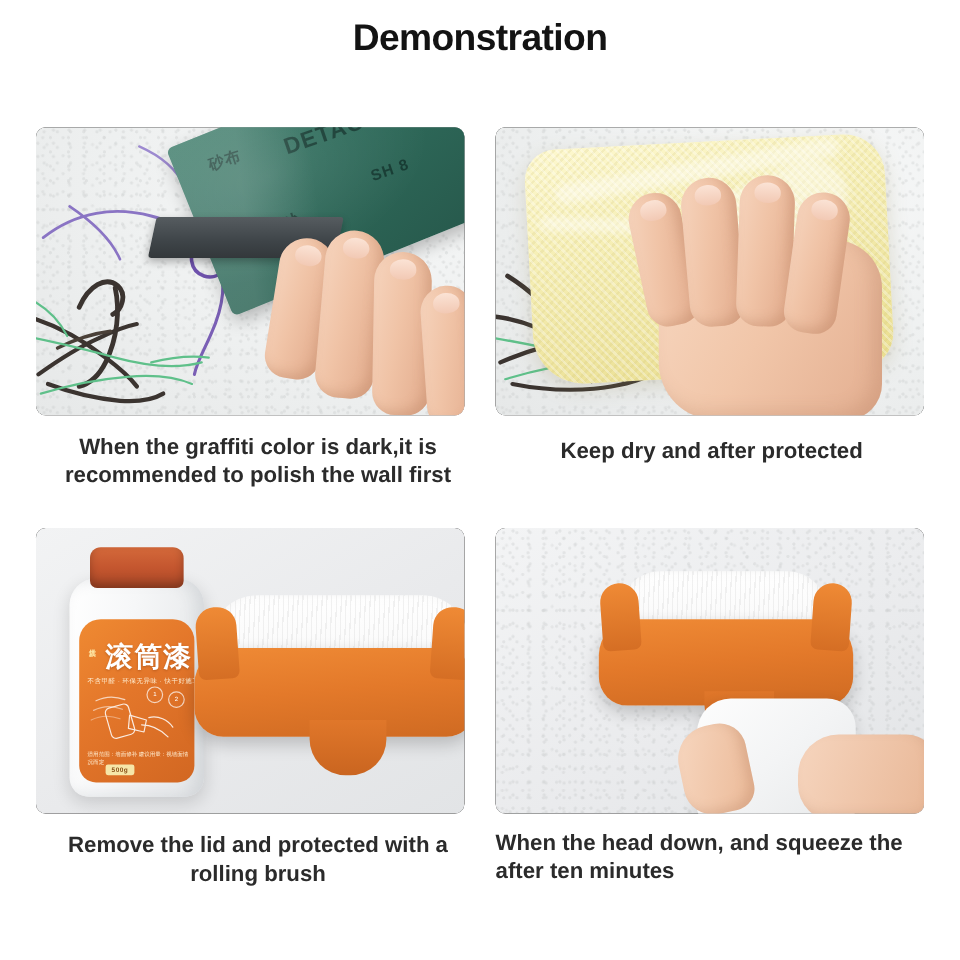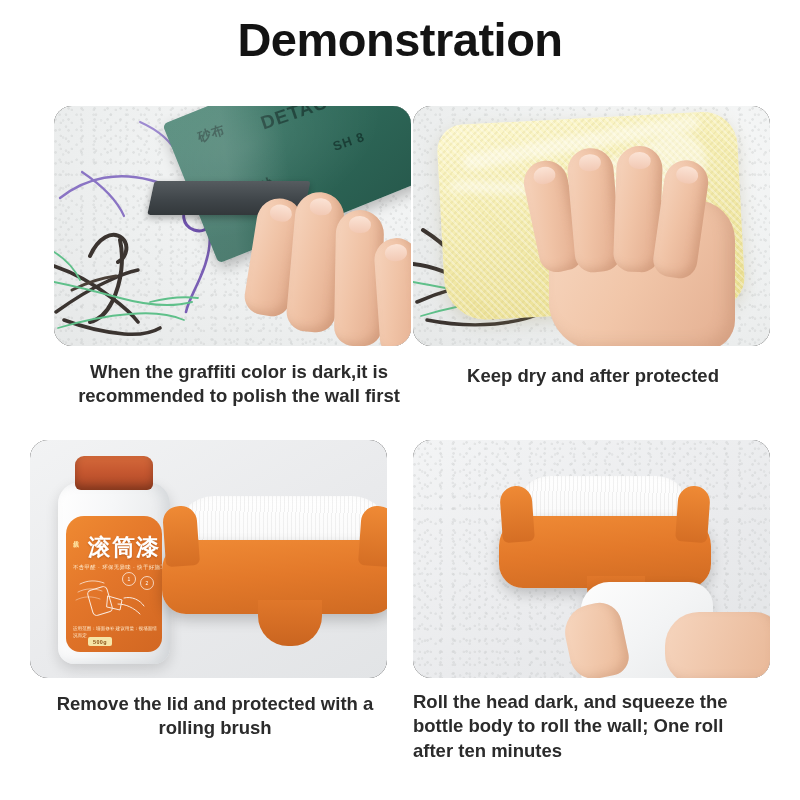--- a/index.html
+++ b/index.html
@@ -17,44 +17,44 @@
     position: relative;
   }
 
   
   .page-title {
     position: absolute;
     top: 16px;
     left: 0;
     width: 800px;
     text-align: center;
-    font-size: 47px;
+    font-size: 31px;
     font-weight: bold;
     letter-spacing: -0.5px;
     color: #131313;
     line-height: 1;
   }
 
   
   .grid {
     position: absolute;
     top: 100px;
     left: 0;
     width: 800px;
     height: 700px;
   }
   .cell { position: absolute; }
-  .cell-0 { left: 30px;  top: 6px;   width: 370px; margin-left: 24px; }
+  .cell-0 { left: 30px;  top: 6px;   width: 370px; }
   .cell-1 { left: 413px; top: 6px;   width: 360px; }
   .cell-2 { left: 30px;  top: 340px; width: 370px; }
   .cell-3 { left: 413px; top: 340px; width: 370px; }
 
   .photo {
     position: relative;
-    border-radius: 18px;
+    border-radius: 8px;
     overflow: hidden;
     background: #000000;
   }
   .cell-0 .photo, .cell-1 .photo { width: 357px; height: 240px; }
   .cell-1 .photo { width: 357px; }
   .cell-2 .photo, .cell-3 .photo { width: 357px; height: 238px; }
 
   
   .caption {
     font-size: 18.5px;
@@ -541,19 +541,18 @@
         <div class="roller-neck"></div>
       </div>
 
       <div class="bottle4"></div>
       <div class="hand4">
         <div class="thumb4"></div>
         <div class="knuckles4"></div>
       </div>
     </div>
     <div class="caption left">
-      <div>Roll the head dark, and squeeze the</div>
-      <div>bottle body to roll the wall; One roll</div>
+      <div>When the head down, and squeeze the</div>
       <div>after ten minutes</div>
     </div>
   </div>
 
 </div>
 
 </body></html>

